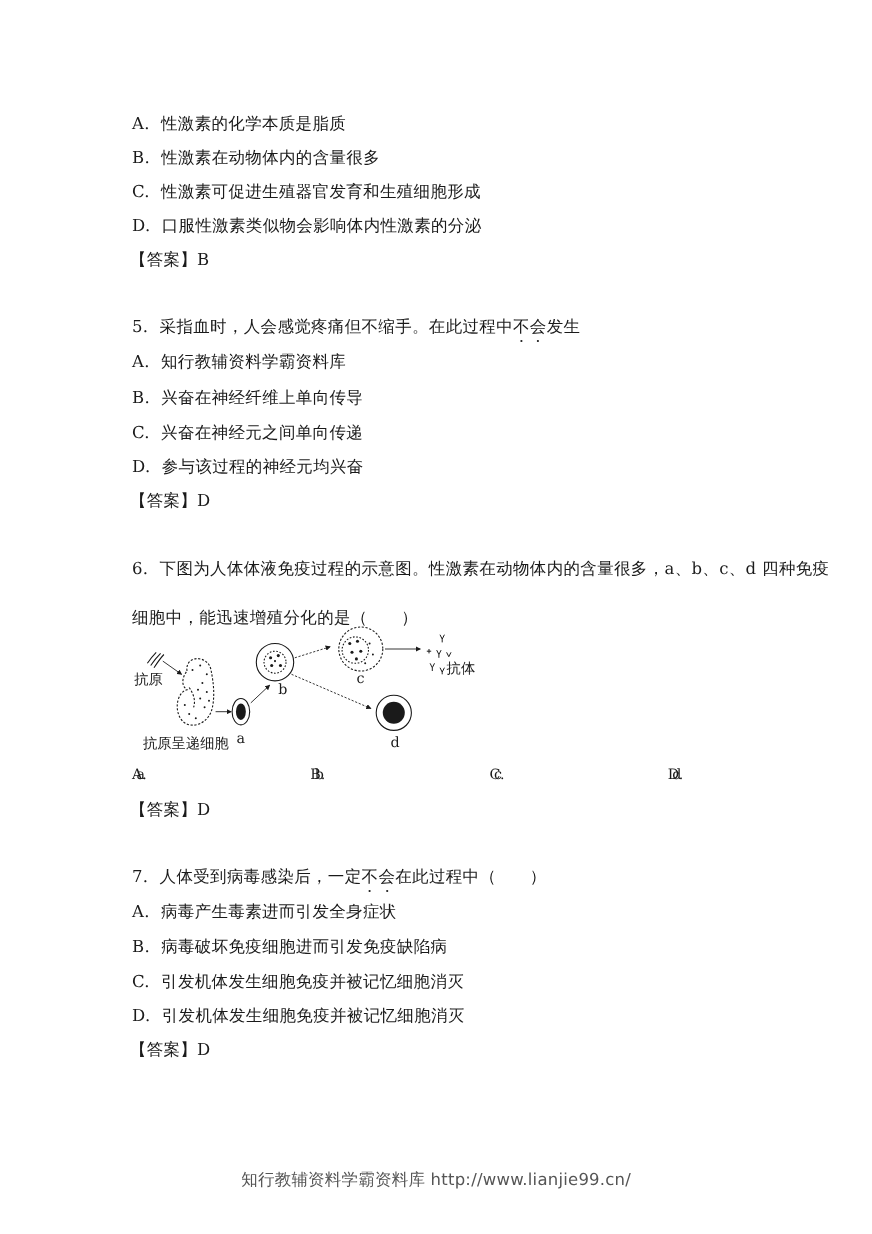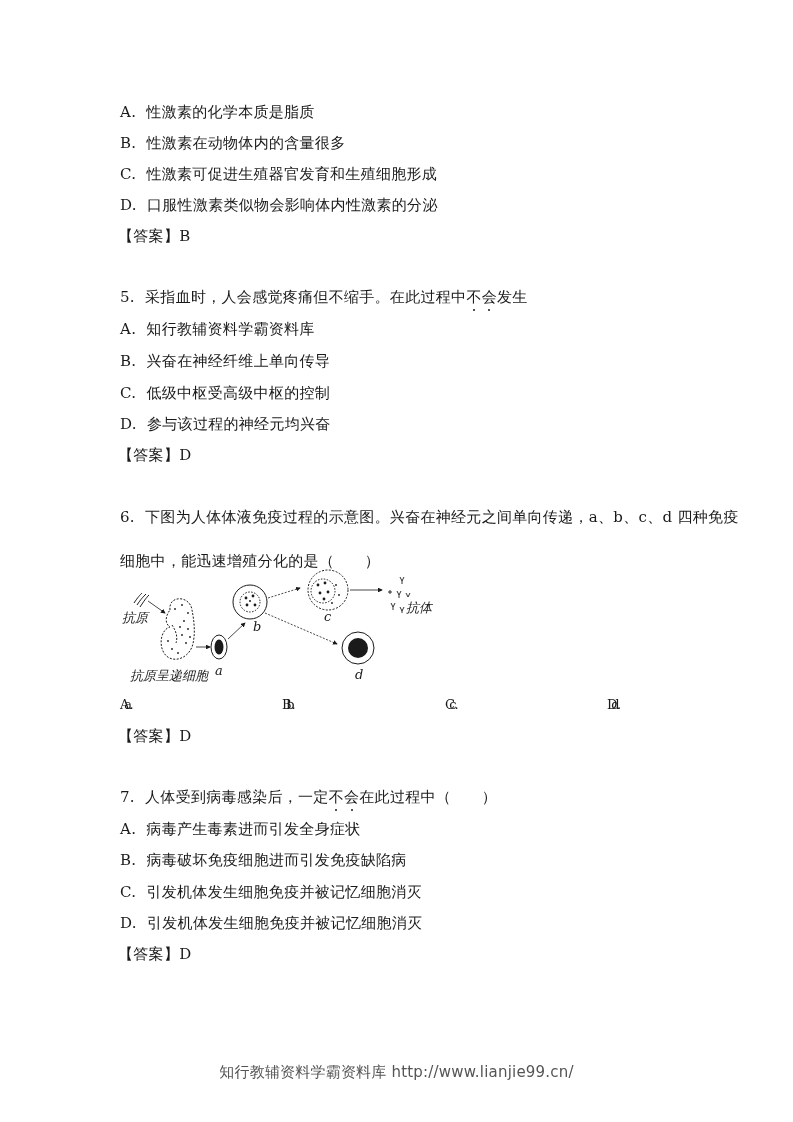--- a/index.html
+++ b/index.html
@@ -53,21 +53,20 @@
       position: absolute;
       top: 0;
       white-space: nowrap;
     }
     .diagram {
       position: absolute;
       left: 110px;
       top: 565px;
       width: 340px;
       height: 125px;
-      font-style: italic;
     }
     .diagram svg {
       width: 340px;
       height: 125px;
     }
     .diagram text {
       font-family: "DejaVu Serif", "Liberation Serif", serif;
       font-size: 13px;
       fill: #1a1a1a;
     }
@@ -111,31 +110,31 @@
 <div class="line" style="top:321px">
   <span>A.</span>&nbsp;
   <span>知行教辅资料学霸资料库</span>
 </div>
 <div class="line" style="top:353px">
   <span>B.</span>&nbsp;
   <span>兴奋在神经纤维上单向传导</span>
 </div>
 <div class="line" style="top:385px">
   <span>C.</span>&nbsp;
-  <span>低级中枢受高级中枢的控制</span>
+  <span>兴奋在神经元之间单向传递</span>
 </div>
 <div class="line" style="top:416px">
   <span>D.</span>&nbsp;
   <span>参与该过程的神经元均兴奋</span>
 </div>
 <div class="line answer" style="top:447px">【答案】D</div>
 
 <div class="line" style="top:509px">
   <span>6.</span>&nbsp;
-  <span>下图为人体体液免疫过程的示意图。兴奋在神经元之间单向传递，a、b、c、d 四种免疫</span>
+  <span>下图为人体体液免疫过程的示意图。性激素在动物体内的含量很多，a、b、c、d 四种免疫</span>
 </div>
 <div class="line" style="top:553px">细胞中，能迅速增殖分化的是（　　）</div>
 
 <div class="diagram">
   <svg viewBox="0 0 340 125" xmlns="http://www.w3.org/2000/svg">
     <defs>
       <marker id="arr" markerWidth="6" markerHeight="6" refX="5" refY="3" orient="auto">
         <path d="M0,0 L6,3 L0,6 z" fill="#1a1a1a"></path>
       </marker>
     </defs>

